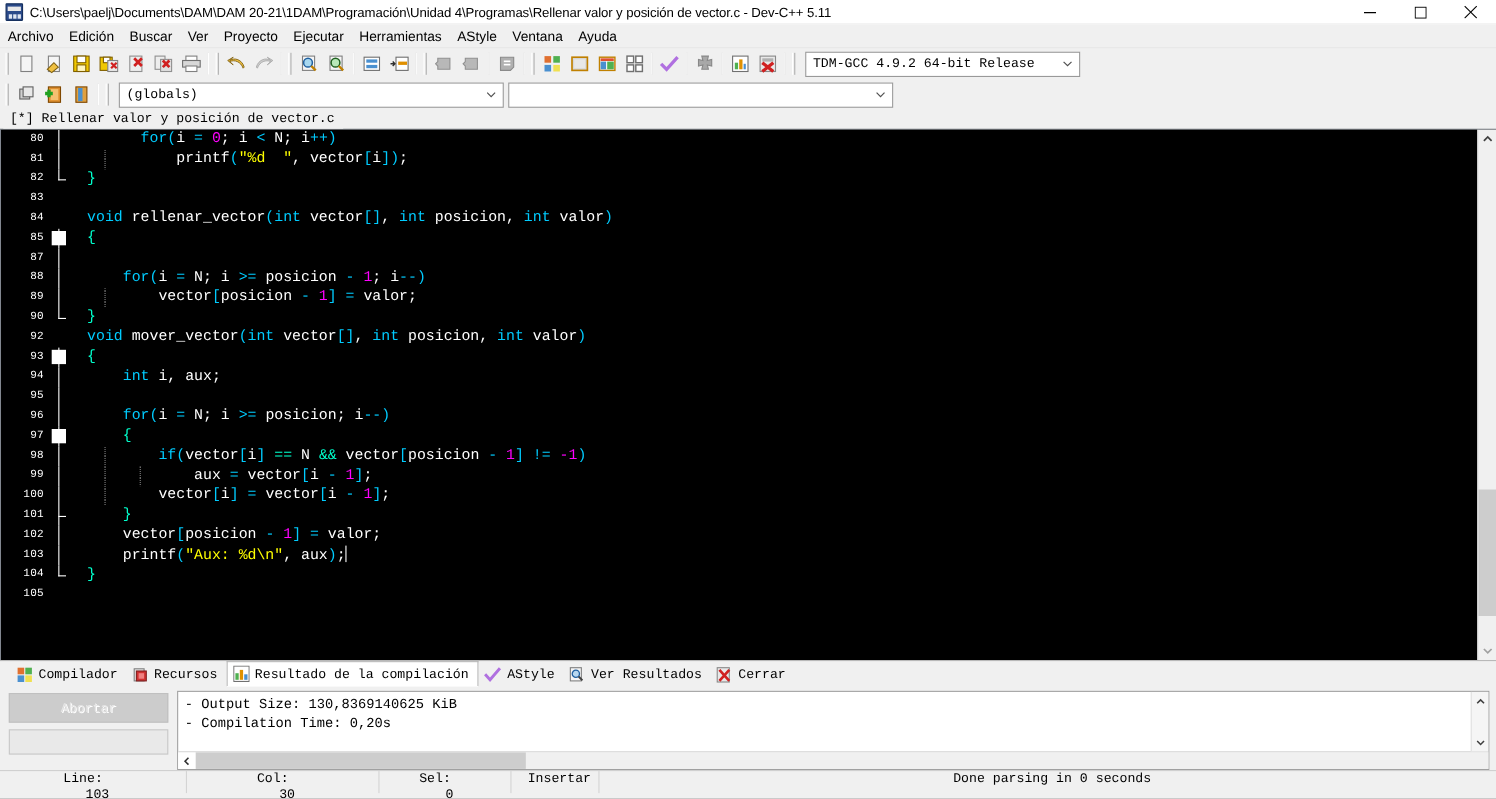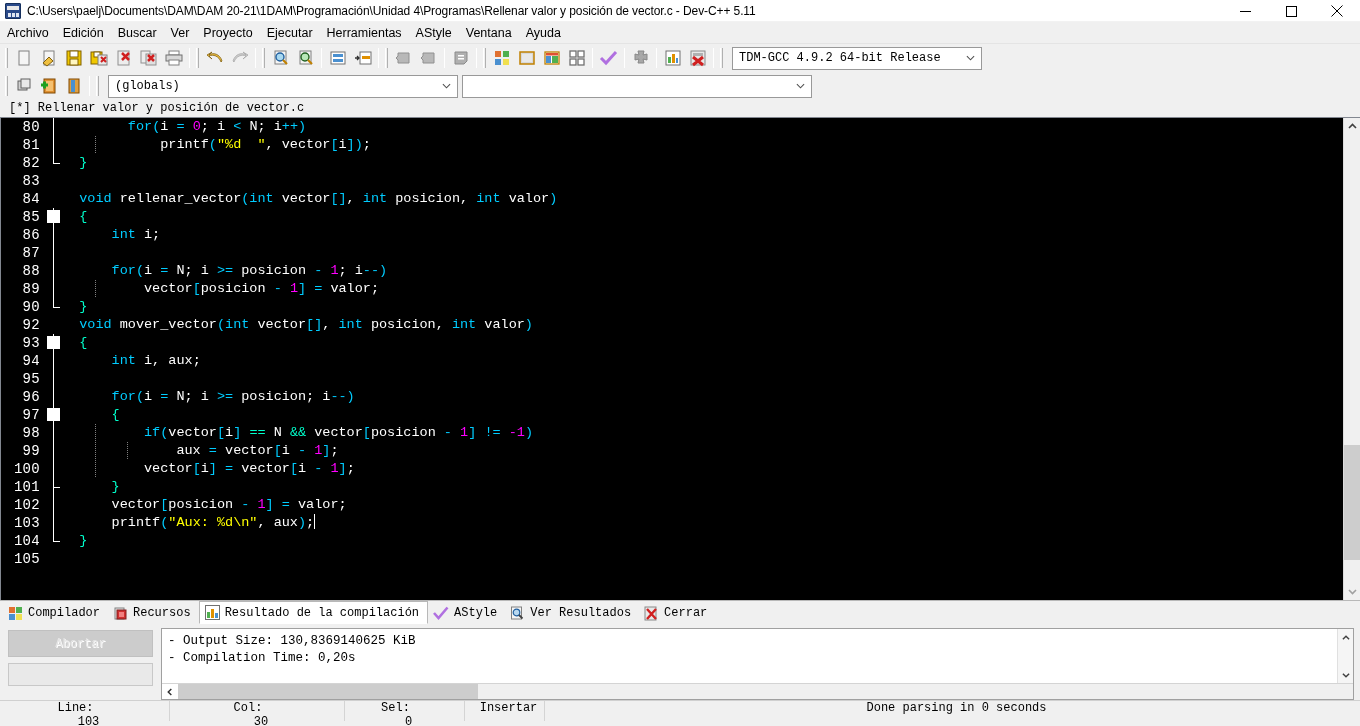--- a/index.html
+++ b/index.html
@@ -167,21 +167,21 @@
     display: flex;
     align-items: center;
     white-space: pre;
   }
   .gutter-num {
     width: 44px;
     text-align: right;
     color: #ffffff;
     padding-right: 5px;
     flex: none;
-    font-size: 14px;
+    font-size: 10px;
     letter-spacing: 0.3px;
   }
   .fold-col {
     width: 18px;
     flex: none;
     position: relative;
     height: 18px;
   }
   .code-text {
     flex: 1;
@@ -237,21 +237,21 @@
     position:absolute; left:0; right:0;
     background:#cdcdcd;
   }
 
   
   .panel-tabs {
     height: 24px;
     background: #f0f0f0;
     display: flex;
     align-items: flex-end;
-    padding-left: 3px;
+    padding-left: 10px;
     border-top: 1px solid #b8b8b8;
   }
   .ptab {
     display: flex; align-items: center;
     gap: 5px;
     height: 22px;
     padding: 0 8px 0 5px;
     font-family: "Liberation Mono", monospace;
     font-size: 12px;
     color: #000;
@@ -638,21 +638,20 @@
 </div>
 
 <div class="editor-wrap">
   <div class="editor" id="editor">
       <div class="code-line"><div class="gutter-num">80</div><div class="fold-col"><div class="fl-v"></div></div><div class="code-text" style="position: relative;"><span class="id">        </span><span class="k">for</span><span class="op">(</span><span class="id">i </span><span class="op">=</span><span class="id"> </span><span class="num">0</span><span class="id">; i </span><span class="op">&lt;</span><span class="id"> N; i</span><span class="op">++</span><span class="op">)</span></div></div>
       <div class="code-line"><div class="gutter-num">81</div><div class="fold-col"><div class="fl-v"></div></div><div class="code-text" style="position: relative;"><div class="dotline" style="left: 32px;"></div><span class="id">            printf</span><span class="op">(</span><span class="str">"%d  "</span><span class="id">,</span><span class="id"> vector</span><span class="op">[</span><span class="id">i</span><span class="op">]</span><span class="op">)</span><span class="id">;</span></div></div>
       <div class="code-line"><div class="gutter-num">82</div><div class="fold-col"><div class="fl-vb"></div><div class="fl-h"></div></div><div class="code-text" style="position: relative;"><span class="id">  </span><span class="gr">}</span></div></div>
       <div class="code-line"><div class="gutter-num">83</div><div class="fold-col"></div><div class="code-text" style="position: relative;"></div></div>
       <div class="code-line"><div class="gutter-num">84</div><div class="fold-col"></div><div class="code-text" style="position: relative;"><span class="id">  </span><span class="k">void</span><span class="id"> rellenar_vector</span><span class="op">(</span><span class="k">int</span><span class="id"> vector</span><span class="op">[]</span><span class="id">, </span><span class="k">int</span><span class="id"> posicion, </span><span class="k">int</span><span class="id"> valor</span><span class="op">)</span></div></div>
       <div class="code-line"><div class="gutter-num">85</div><div class="fold-col"><div class="fl-v"></div><div class="fl-box"></div></div><div class="code-text" style="position: relative;"><span class="id">  </span><span class="gr">{</span></div></div>
-      <div class="code-line"><div class="gutter-num">86</div><div class="fold-col"><div class="fl-v"></div></div><div class="code-text" style="position: relative;"><span class="id">      </span><span class="k">int</span><span class="id"> i;</span></div></div>
       <div class="code-line"><div class="gutter-num">87</div><div class="fold-col"><div class="fl-v"></div></div><div class="code-text" style="position: relative;"></div></div>
       <div class="code-line"><div class="gutter-num">88</div><div class="fold-col"><div class="fl-v"></div></div><div class="code-text" style="position: relative;"><span class="id">      </span><span class="k">for</span><span class="op">(</span><span class="id">i </span><span class="op">=</span><span class="id"> N; i </span><span class="op">&gt;=</span><span class="id"> posicion </span><span class="op">-</span><span class="id"> </span><span class="num">1</span><span class="id">; i</span><span class="op">--</span><span class="op">)</span></div></div>
       <div class="code-line"><div class="gutter-num">89</div><div class="fold-col"><div class="fl-v"></div></div><div class="code-text" style="position: relative;"><div class="dotline" style="left: 32px;"></div><span class="id">          vector</span><span class="op">[</span><span class="id">posicion </span><span class="op">-</span><span class="id"> </span><span class="num">1</span><span class="op">]</span><span class="id"> </span><span class="op">=</span><span class="id"> valor;</span></div></div>
       <div class="code-line"><div class="gutter-num">90</div><div class="fold-col"><div class="fl-vb"></div><div class="fl-h"></div></div><div class="code-text" style="position: relative;"><span class="id">  </span><span class="gr">}</span></div></div>
       <div class="code-line"><div class="gutter-num">92</div><div class="fold-col"></div><div class="code-text" style="position: relative;"><span class="id">  </span><span class="k">void</span><span class="id"> mover_vector</span><span class="op">(</span><span class="k">int</span><span class="id"> vector</span><span class="op">[]</span><span class="id">, </span><span class="k">int</span><span class="id"> posicion, </span><span class="k">int</span><span class="id"> valor</span><span class="op">)</span></div></div>
       <div class="code-line"><div class="gutter-num">93</div><div class="fold-col"><div class="fl-v"></div><div class="fl-box"></div></div><div class="code-text" style="position: relative;"><span class="id">  </span><span class="gr">{</span></div></div>
       <div class="code-line"><div class="gutter-num">94</div><div class="fold-col"><div class="fl-v"></div></div><div class="code-text" style="position: relative;"><span class="id">      </span><span class="k">int</span><span class="id"> i, aux;</span></div></div>
       <div class="code-line"><div class="gutter-num">95</div><div class="fold-col"><div class="fl-v"></div></div><div class="code-text" style="position: relative;"></div></div>
       <div class="code-line"><div class="gutter-num">96</div><div class="fold-col"><div class="fl-v"></div></div><div class="code-text" style="position: relative;"><span class="id">      </span><span class="k">for</span><span class="op">(</span><span class="id">i </span><span class="op">=</span><span class="id"> N; i </span><span class="op">&gt;=</span><span class="id"> posicion; i</span><span class="op">--</span><span class="op">)</span></div></div>
       <div class="code-line"><div class="gutter-num">97</div><div class="fold-col"><div class="fl-v"></div><div class="fl-box"></div></div><div class="code-text" style="position: relative;"><span class="id">      </span><span class="gr">{</span></div></div>

